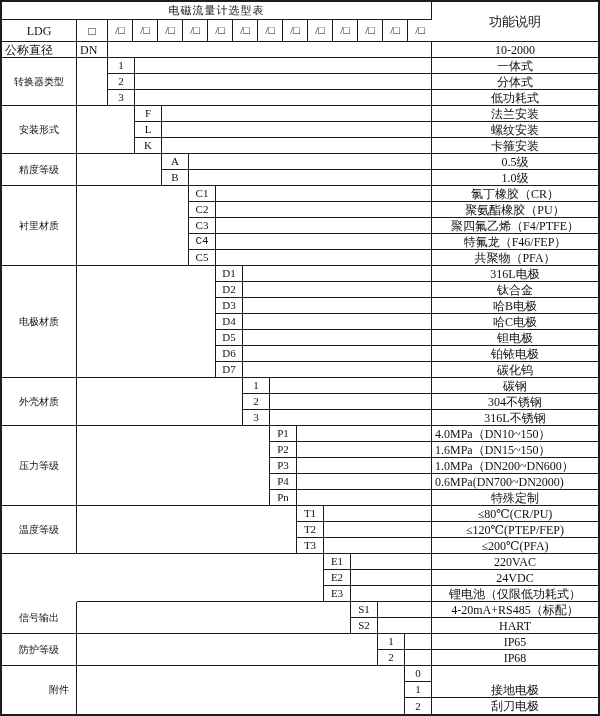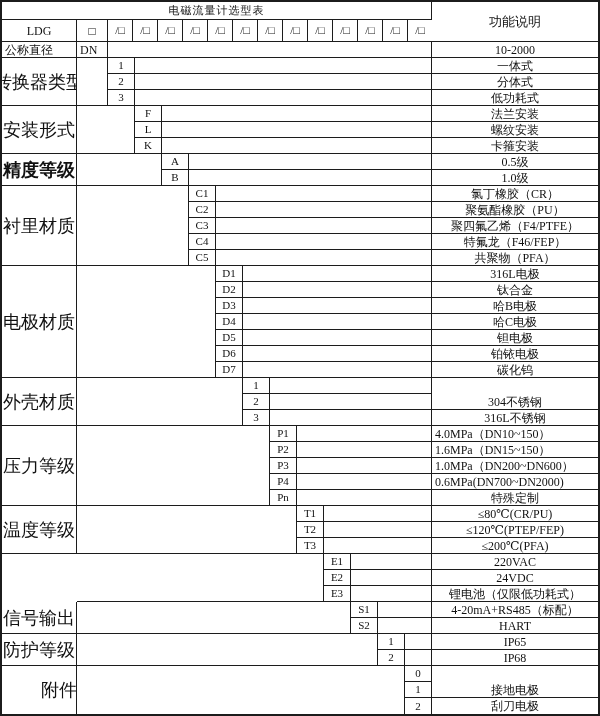--- a/index.html
+++ b/index.html
@@ -36,21 +36,21 @@
     flex:1 1 0; display:flex; align-items:center; justify-content:center;
     border-right:1px solid #1c1c1c; font-size:11px;
   }
   .sbox.last { border-right:none; }
   .dia-label  { grid-row:3; grid-column:1/2; }
   .dia-code   { grid-row:3; grid-column:2/3; }
   .dia-empty  { grid-row:3; grid-column:3/15; }
   .dia-desc   { grid-row:3; grid-column:15/16; border-right:none; }
   .code { font-size:11px; }
   .desc { font-size:12px; }
-  .lbl  { font-size:18px; }
+  .lbl  { font-size:10px; }
 </style>
 </head>
 <body>
 
 <div class="sheet" id="sheet">
   <div class="c title">电磁流量计选型表</div>
   <div class="c funch">功能说明</div>
 
   <div class="c ldg-label">LDG</div>
   <div class="c ldg-box">□</div>
@@ -89,40 +89,40 @@
     <div class="c" style="grid-area: 7 / 2 / 10 / 4;"></div>
     <div class="c code" style="grid-area: 7 / 4;">F</div>
     <div class="c" style="grid-area: 7 / 5 / auto / 15;"></div>
     <div class="c desc no-r" style="grid-area: 7 / 15;">法兰安装</div>
     <div class="c code" style="grid-area: 8 / 4;">L</div>
     <div class="c" style="grid-area: 8 / 5 / auto / 15;"></div>
     <div class="c desc no-r" style="grid-area: 8 / 15;">螺纹安装</div>
     <div class="c code" style="grid-area: 9 / 4;">K</div>
     <div class="c" style="grid-area: 9 / 5 / auto / 15;"></div>
     <div class="c desc no-r" style="grid-area: 9 / 15;">卡箍安装</div>
-    <div class="c lbl" style="grid-area: 10 / 1 / 12 / 2; font-weight: bold;">精度等级</div>
+    <div class="c lbl" style="grid-area: 10 / 1 / 12 / 2;">精度等级</div>
     <div class="c" style="grid-area: 10 / 2 / 12 / 5;"></div>
     <div class="c code" style="grid-area: 10 / 5;">A</div>
     <div class="c" style="grid-area: 10 / 6 / auto / 15;"></div>
     <div class="c desc no-r" style="grid-area: 10 / 15;">0.5级</div>
     <div class="c code" style="grid-area: 11 / 5;">B</div>
     <div class="c" style="grid-area: 11 / 6 / auto / 15;"></div>
     <div class="c desc no-r" style="grid-area: 11 / 15;">1.0级</div>
     <div class="c lbl" style="grid-area: 12 / 1 / 17 / 2;">衬里材质</div>
     <div class="c" style="grid-area: 12 / 2 / 17 / 6;"></div>
     <div class="c code" style="grid-area: 12 / 6;">C1</div>
     <div class="c" style="grid-area: 12 / 7 / auto / 15;"></div>
     <div class="c desc no-r" style="grid-area: 12 / 15;">氯丁橡胶（CR）</div>
     <div class="c code" style="grid-area: 13 / 6;">C2</div>
     <div class="c" style="grid-area: 13 / 7 / auto / 15;"></div>
     <div class="c desc no-r" style="grid-area: 13 / 15;">聚氨酯橡胶（PU）</div>
     <div class="c code" style="grid-area: 14 / 6;">C3</div>
     <div class="c" style="grid-area: 14 / 7 / auto / 15;"></div>
     <div class="c desc no-r" style="grid-area: 14 / 15;">聚四氟乙烯（F4/PTFE）</div>
-    <div class="c code" style="grid-area: 15 / 6;">C4</div>
+    <div class="c code" style="grid-area: 15 / 6; font-family: Liberation Mono, monospace;">C4</div>
     <div class="c" style="grid-area: 15 / 7 / auto / 15;"></div>
     <div class="c desc no-r" style="grid-area: 15 / 15;">特氟龙（F46/FEP）</div>
     <div class="c code" style="grid-area: 16 / 6;">C5</div>
     <div class="c" style="grid-area: 16 / 7 / auto / 15;"></div>
     <div class="c desc no-r" style="grid-area: 16 / 15;">共聚物（PFA）</div>
     <div class="c lbl" style="grid-area: 17 / 1 / 24 / 2;">电极材质</div>
     <div class="c" style="grid-area: 17 / 2 / 24 / 7;"></div>
     <div class="c code" style="grid-area: 17 / 7;">D1</div>
     <div class="c" style="grid-area: 17 / 8 / auto / 15;"></div>
     <div class="c desc no-r" style="grid-area: 17 / 15;">316L电极</div>
@@ -141,20 +141,21 @@
     <div class="c code" style="grid-area: 22 / 7;">D6</div>
     <div class="c" style="grid-area: 22 / 8 / auto / 15;"></div>
     <div class="c desc no-r" style="grid-area: 22 / 15;">铂铱电极</div>
     <div class="c code" style="grid-area: 23 / 7;">D7</div>
     <div class="c" style="grid-area: 23 / 8 / auto / 15;"></div>
     <div class="c desc no-r" style="grid-area: 23 / 15;">碳化钨</div>
     <div class="c lbl" style="grid-area: 24 / 1 / 27 / 2;">外壳材质</div>
     <div class="c" style="grid-area: 24 / 2 / 27 / 8;"></div>
     <div class="c code" style="grid-area: 24 / 8;">1</div>
     <div class="c" style="grid-area: 24 / 9 / auto / 15;"></div>
+    <div class="c desc no-r" style="grid-area: 24 / 15;">碳钢</div>
     <div class="c code" style="grid-area: 25 / 8;">2</div>
     <div class="c" style="grid-area: 25 / 9 / auto / 15;"></div>
     <div class="c desc no-r" style="grid-area: 25 / 15;">304不锈钢</div>
     <div class="c code" style="grid-area: 26 / 8;">3</div>
     <div class="c" style="grid-area: 26 / 9 / auto / 15;"></div>
     <div class="c desc no-r" style="grid-area: 26 / 15;">316L不锈钢</div>
     <div class="c lbl" style="grid-area: 27 / 1 / 32 / 2;">压力等级</div>
     <div class="c" style="grid-area: 27 / 2 / 32 / 9;"></div>
     <div class="c code" style="grid-area: 27 / 9;">P1</div>
     <div class="c" style="grid-area: 27 / 10 / auto / 15;"></div>

